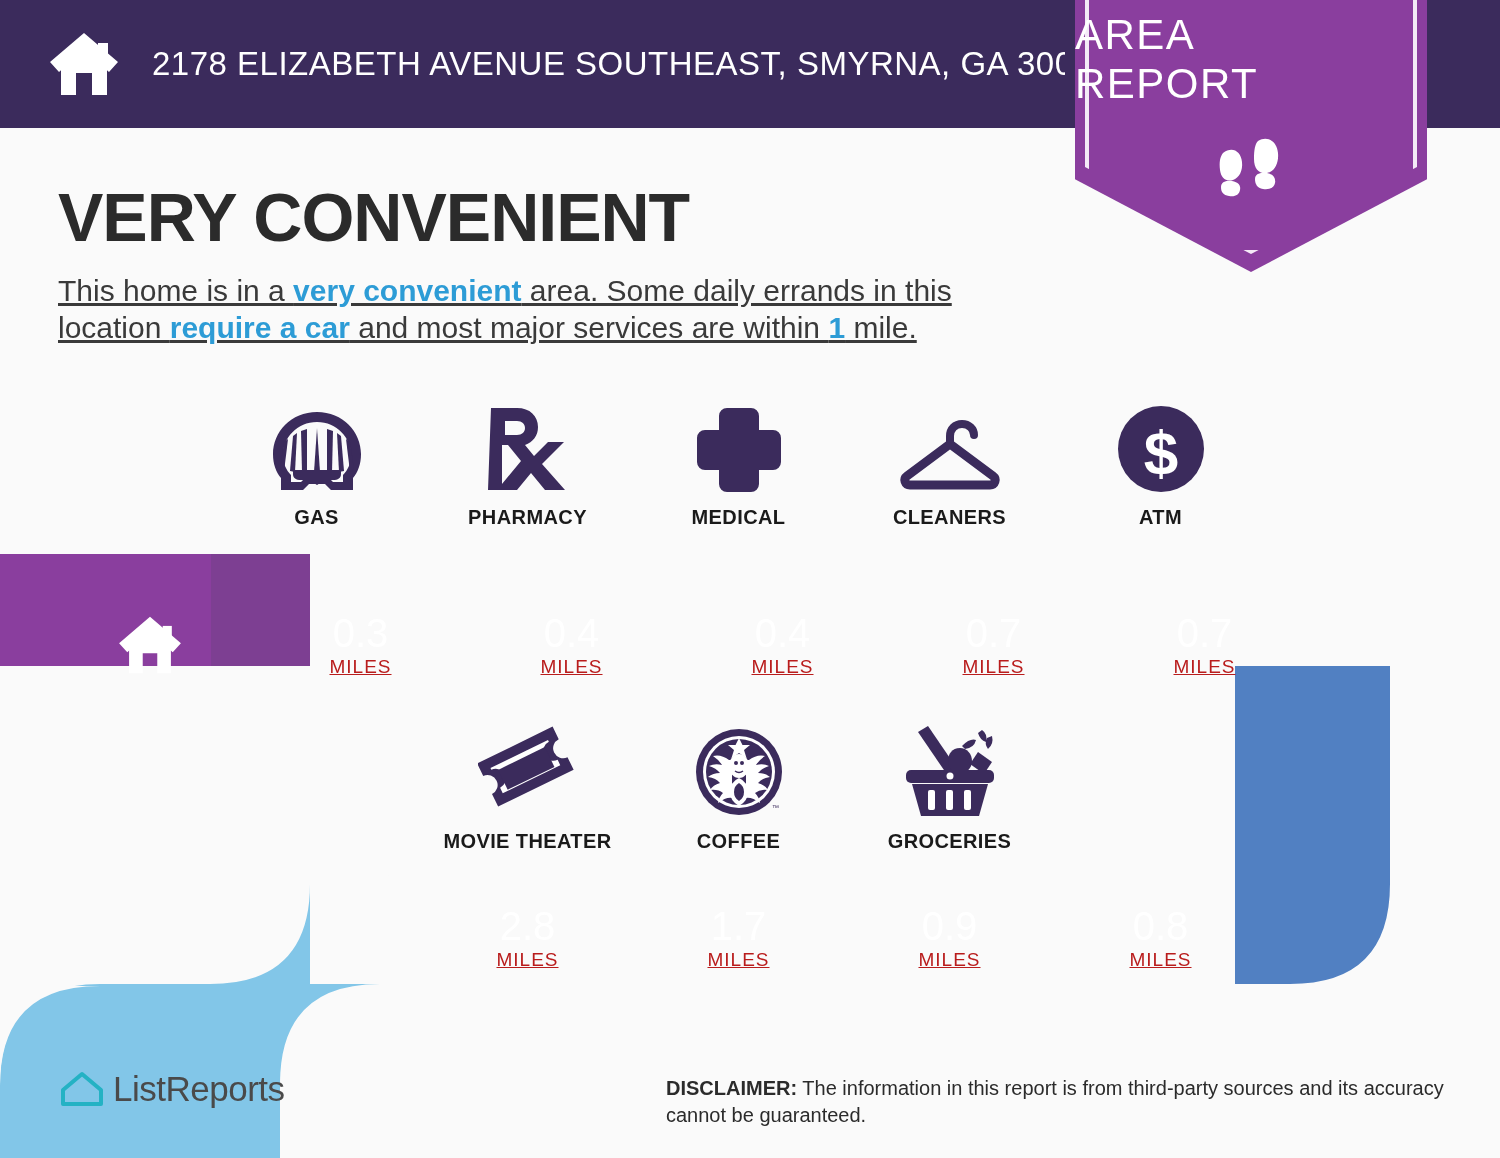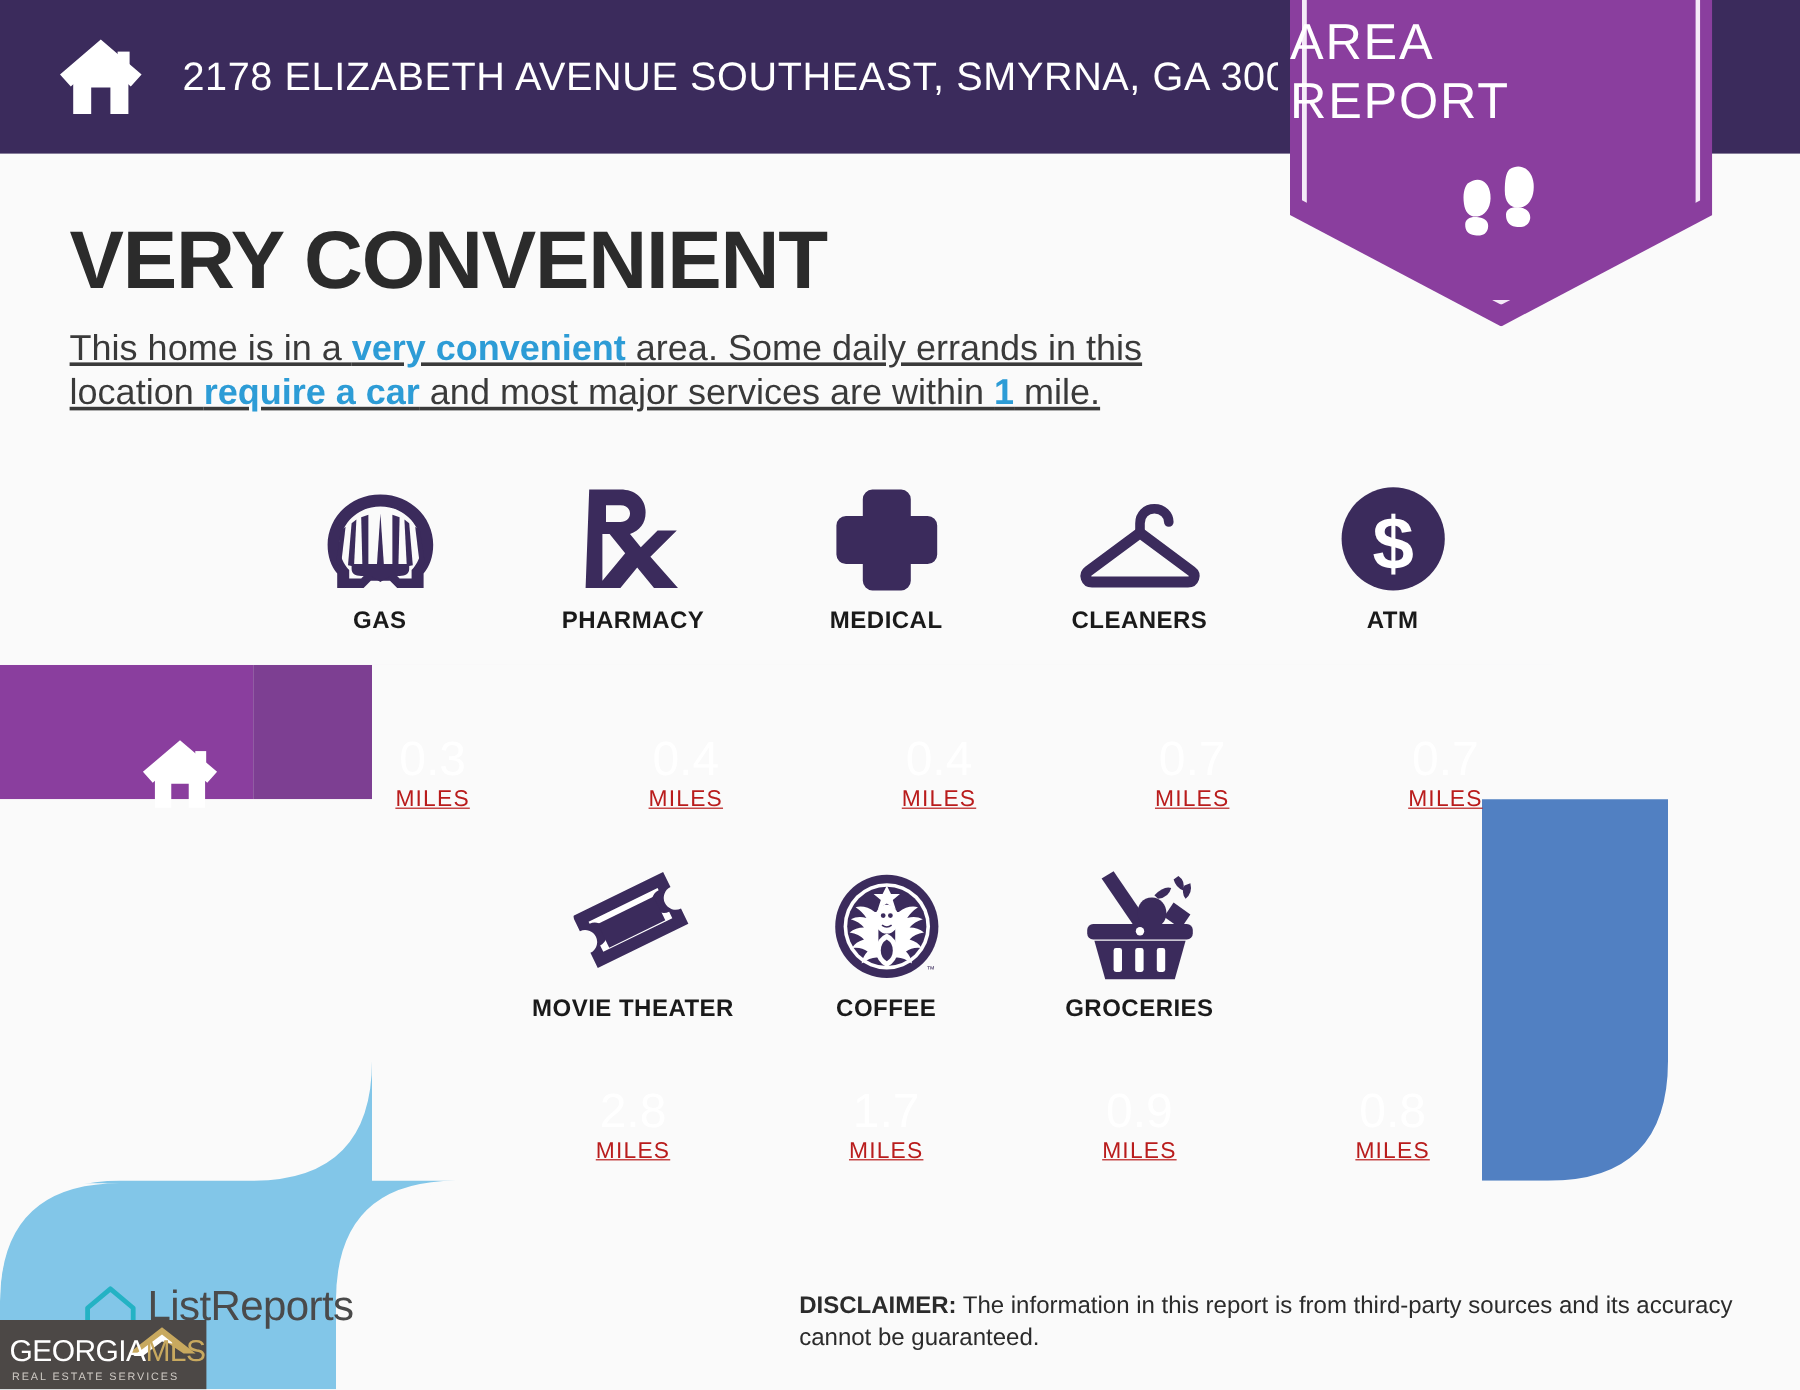--- a/index.html
+++ b/index.html
@@ -72,21 +72,21 @@
   .value-row{position:absolute;width:1500px;display:flex;z-index:5;}
   .value-row-1{top:589px;padding-left:44px;}
   .value-row-2{top:882px;}
   .value-cell{width:211px;display:flex;flex-direction:column;align-items:center;justify-content:center;height:112px;}
   .value-num{font-size:40px;color:#FFFFFF;line-height:42px;font-weight:400;}
   .value-unit{font-size:19px;color:#b91c1c;letter-spacing:1px;margin-top:2px;text-decoration:underline;}
   .home-cell{width:211px;display:flex;align-items:center;justify-content:center;height:112px;}
 
   
   .listreports{
-    position:absolute;left:69px;top:1068px;display:flex;align-items:center;z-index:7;
+    position:absolute;left:59px;top:1068px;display:flex;align-items:center;z-index:7;
   }
   .lr-name{font-size:35px;color:#4A4A4A;margin-left:8px;letter-spacing:-.5px;}
   .gamls{
     position:absolute;left:0;top:1100px;width:172px;height:58px;background:#4C4846;z-index:8;
     overflow:hidden;
   }
   .gamls-row1{position:absolute;left:8px;top:12px;font-size:25px;letter-spacing:-.5px;}
   .g-white{color:#FFFFFF;}
   .g-gold{color:#C8A95F;}
   .gamls-row2{position:absolute;left:10px;top:42px;font-size:9px;color:#CFCAC4;letter-spacing:1.6px;}
@@ -375,28 +375,18 @@
     </div>
   </div>
 
   <div class="listreports">
     <svg width="46" height="42" viewBox="0 0 46 42">
       <path fill="none" stroke="#24B2C4" stroke-width="4" stroke-linejoin="round" d="M4 22 L23 6 L42 22 V36 H4 Z"></path>
     </svg>
     <div class="lr-name">ListReports</div>
   </div>
 
-  <div class="gamls">
-    <svg class="gamls-roof" viewBox="0 0 60 26">
-      <path fill="#C8A95F" d="M2 24 L30 2 L58 24 L48 24 L30 12 L12 24 Z"></path>
-      <path fill="#FFFFFF" d="M6 26 L30 8 L40 16 L30 14 L14 26 Z"></path>
-    </svg>
-    <div class="gamls-row1">
-      <span class="g-white">GEORGIA</span><span class="g-gold">MLS</span>
-    </div>
-    <div class="gamls-row2">REAL ESTATE SERVICES</div>
-  </div>
 
   <div class="disclaimer">
     <b>DISCLAIMER:</b><span> The information in this report is from third-party sources and its accuracy cannot be guaranteed.</span>
   </div>
 
 </div>
 
 </body></html>

